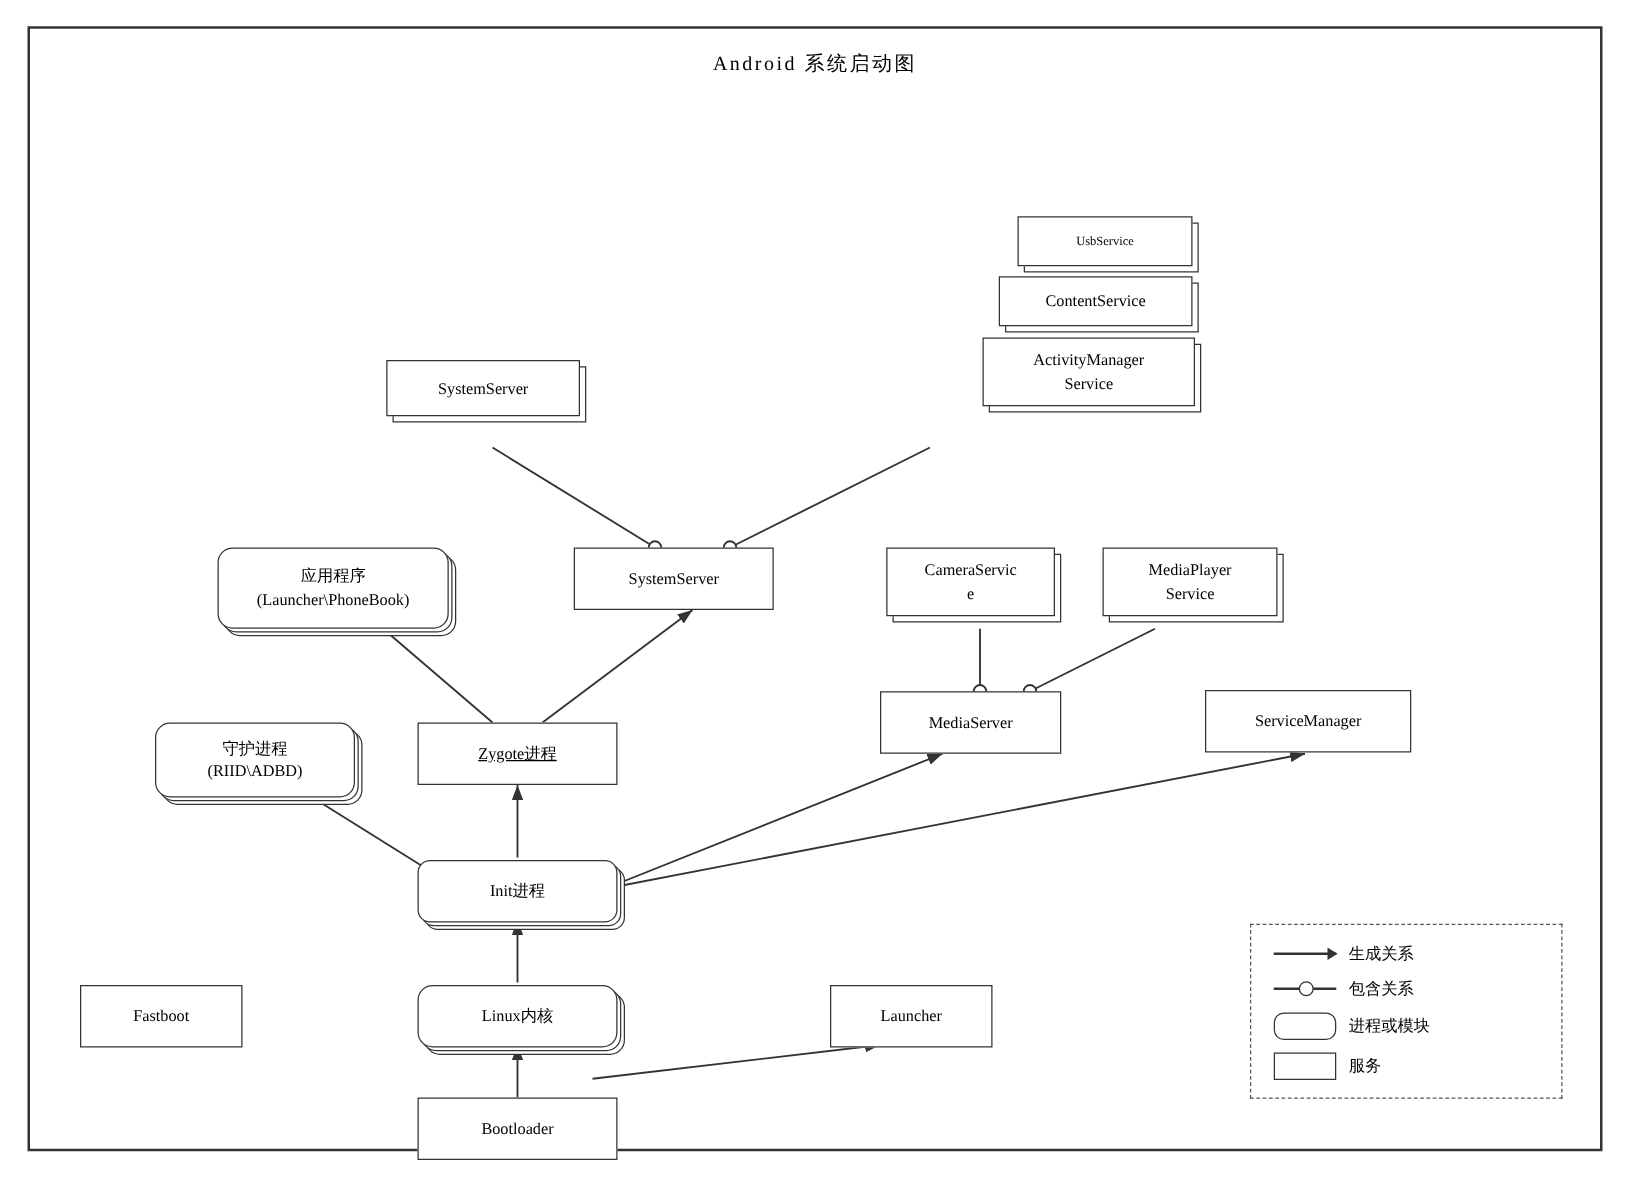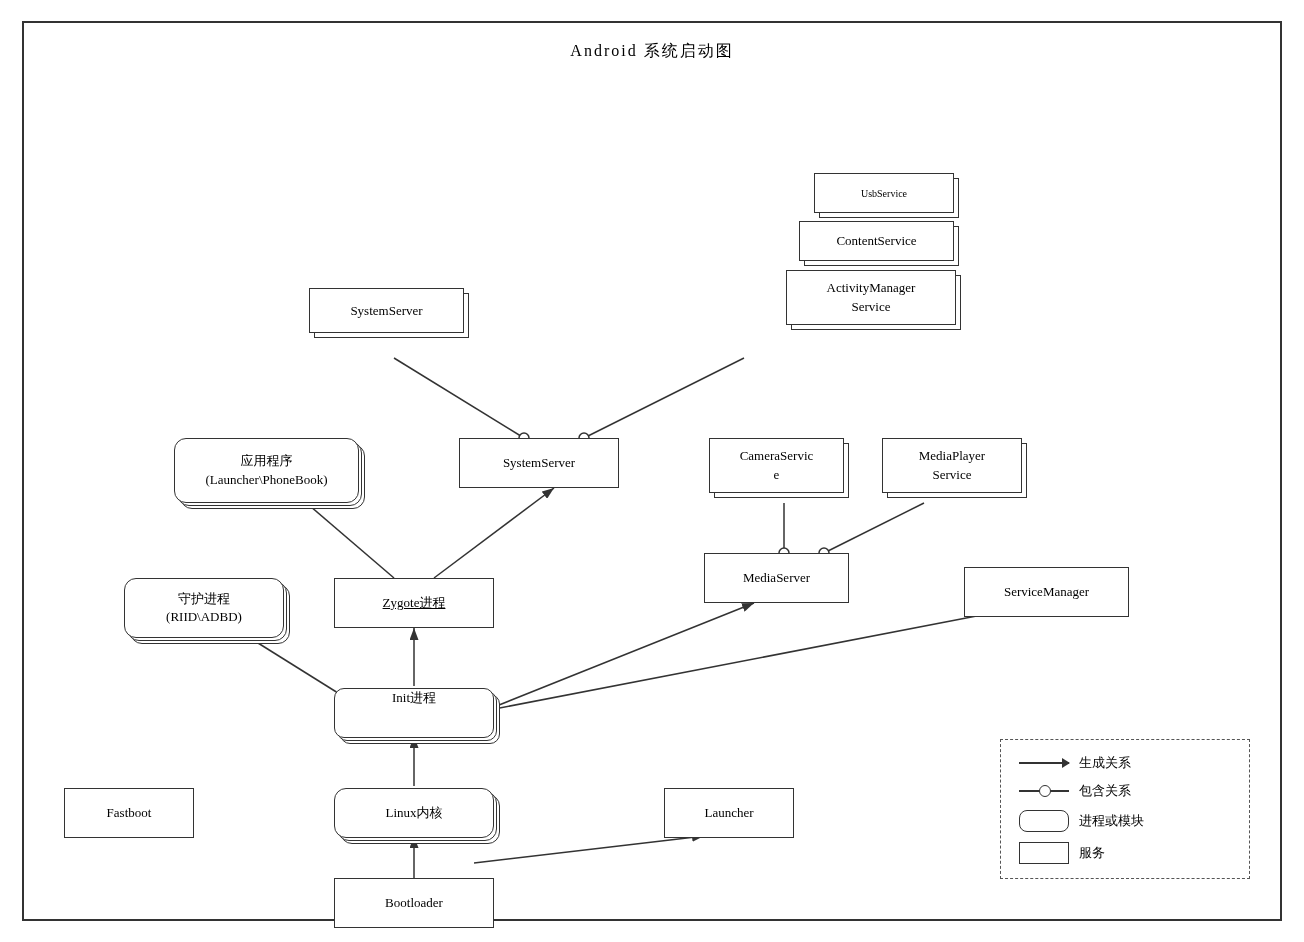--- a/index.html
+++ b/index.html
@@ -209,21 +209,21 @@
       <span>Fastboot</span>
     </div>
 
     <div class="box" style="left:640px; top:715px; width:130px; height:50px;">
       <span>Launcher</span>
     </div>
 
     <div class="box-stack" style="left:310px; top:615px; width:160px; height:50px;">
       <div class="stack-back2" style="width:160px; height:50px; top:6px; left:6px; border-radius:10px; border:1.5px solid #333; position:absolute; background:#fff;"></div>
       <div class="stack-back1" style="width:160px; height:50px; top:3px; left:3px; border-radius:10px; border:1.5px solid #333; position:absolute; background:#fff;"></div>
-      <div class="stack-front" style="width:160px; height:50px; top:0; left:0; border-radius:10px; border:1.5px solid #333; position:absolute; background:#fff; display:flex; align-items:flex-start; justify-content:center;">
+      <div class="stack-front" style="width:160px; height:50px; top:0; left:0; border-radius:10px; border:1.5px solid #333; position:absolute; background:#fff; display:flex; align-items:center; justify-content:center;">
         <span>Init进程</span>
       </div>
     </div>
 
     <div class="box-stack" style="left:100px; top:505px; width:160px; height:60px;">
       <div style="width:160px; height:60px; top:6px; left:6px; border-radius:12px; border:1.5px solid #333; position:absolute; background:#fff;"></div>
       <div style="width:160px; height:60px; top:3px; left:3px; border-radius:12px; border:1.5px solid #333; position:absolute; background:#fff;"></div>
       <div style="width:160px; height:60px; top:0; left:0; border-radius:12px; border:1.5px solid #333; position:absolute; background:#fff; display:flex; align-items:center; justify-content:center; text-align:center; line-height:1.4; white-space:pre-line; font-size:13px;">
         <span>守护进程<br>(RIID\ADBD)</span>
       </div>
@@ -242,21 +242,21 @@
     </div>
 
     <div class="box" style="left:680px; top:480px; width:145px; height:50px;">
       <span>MediaServer</span>
     </div>
 
     <div class="box" style="left:435px; top:365px; width:160px; height:50px;">
       <span>SystemServer</span>
     </div>
 
-    <div class="box" style="left:940px; top:494px; width:165px; height:50px;">
+    <div class="box" style="left:940px; top:479px; width:165px; height:50px;">
       <span>ServiceManager</span>
     </div>
 
     <div style="position:absolute; left:285px; top:215px;">
       <div style="position:absolute; width:155px; height:45px; top:5px; left:5px; border:1.5px solid #333; background:#fff;"></div>
       <div style="position:absolute; width:155px; height:45px; top:0; left:0; border:1.5px solid #333; background:#fff; display:flex; align-items:center; justify-content:center; font-size:13px;">
         <span>SystemServer</span>
       </div>
     </div>
 

